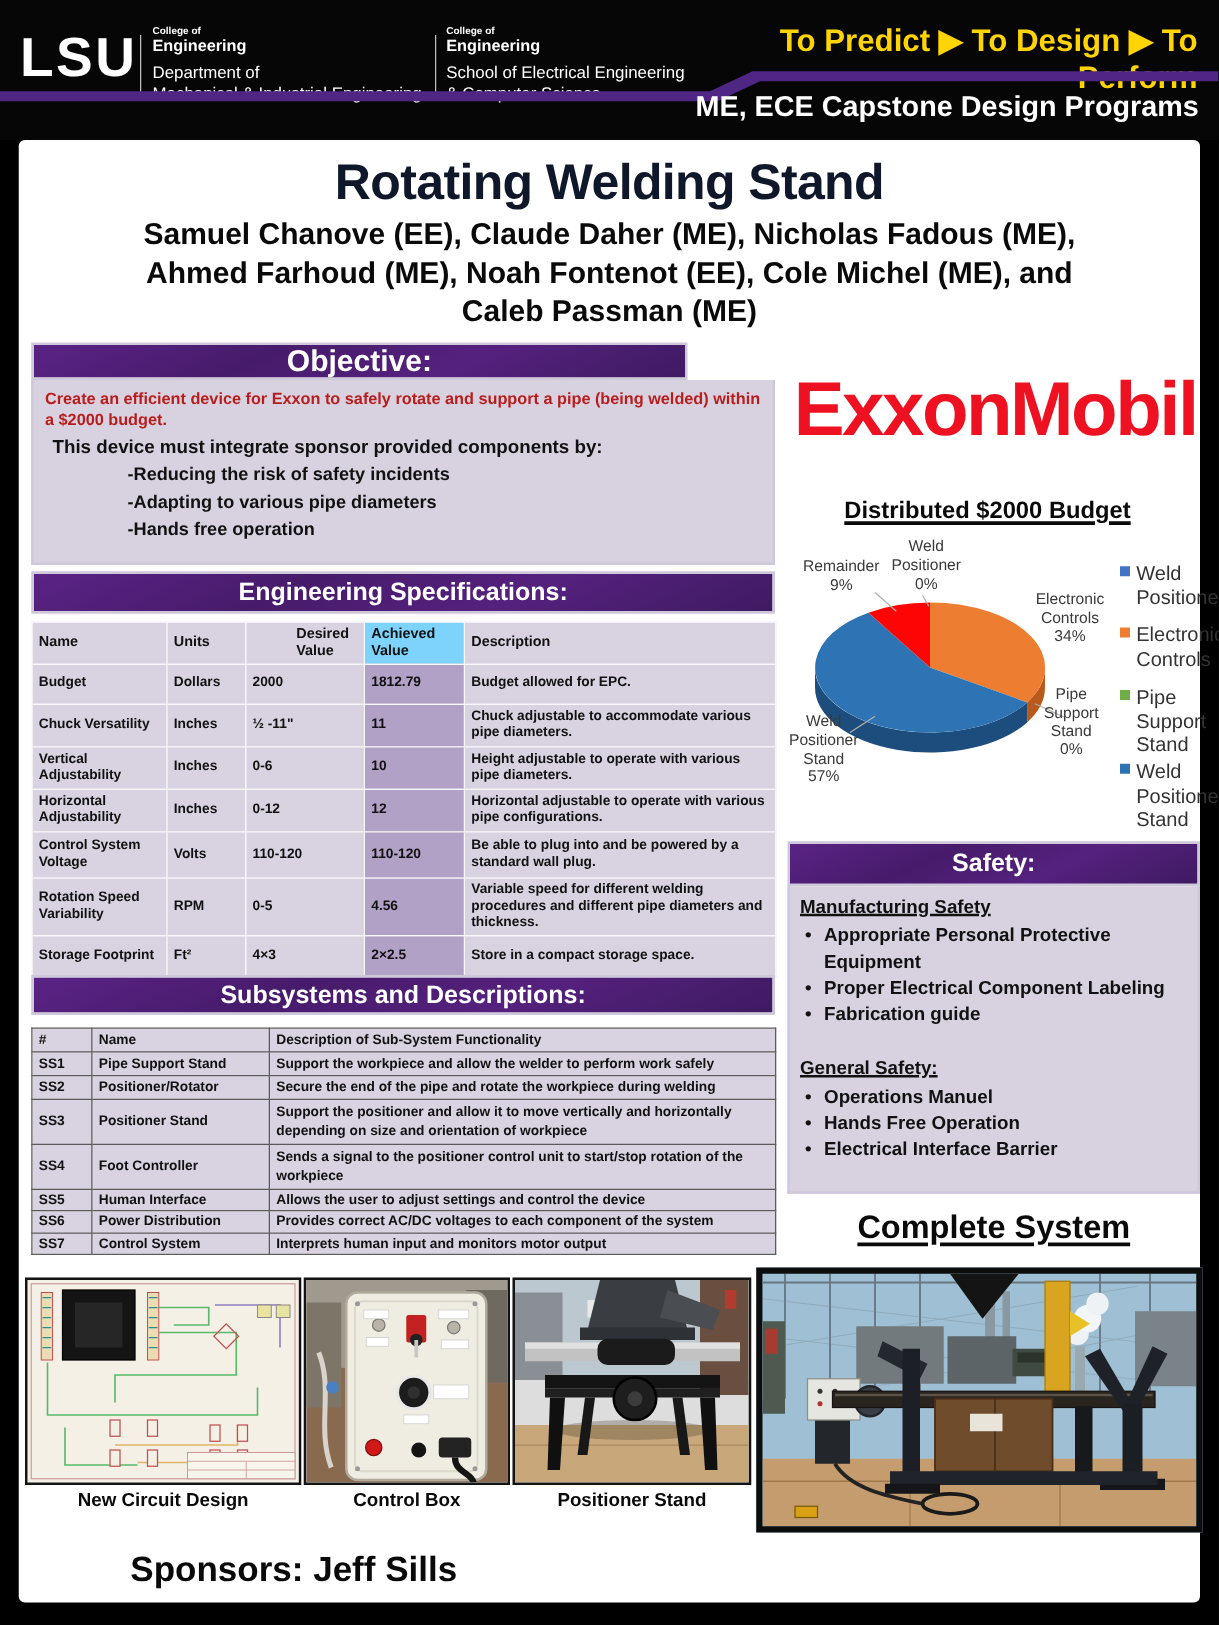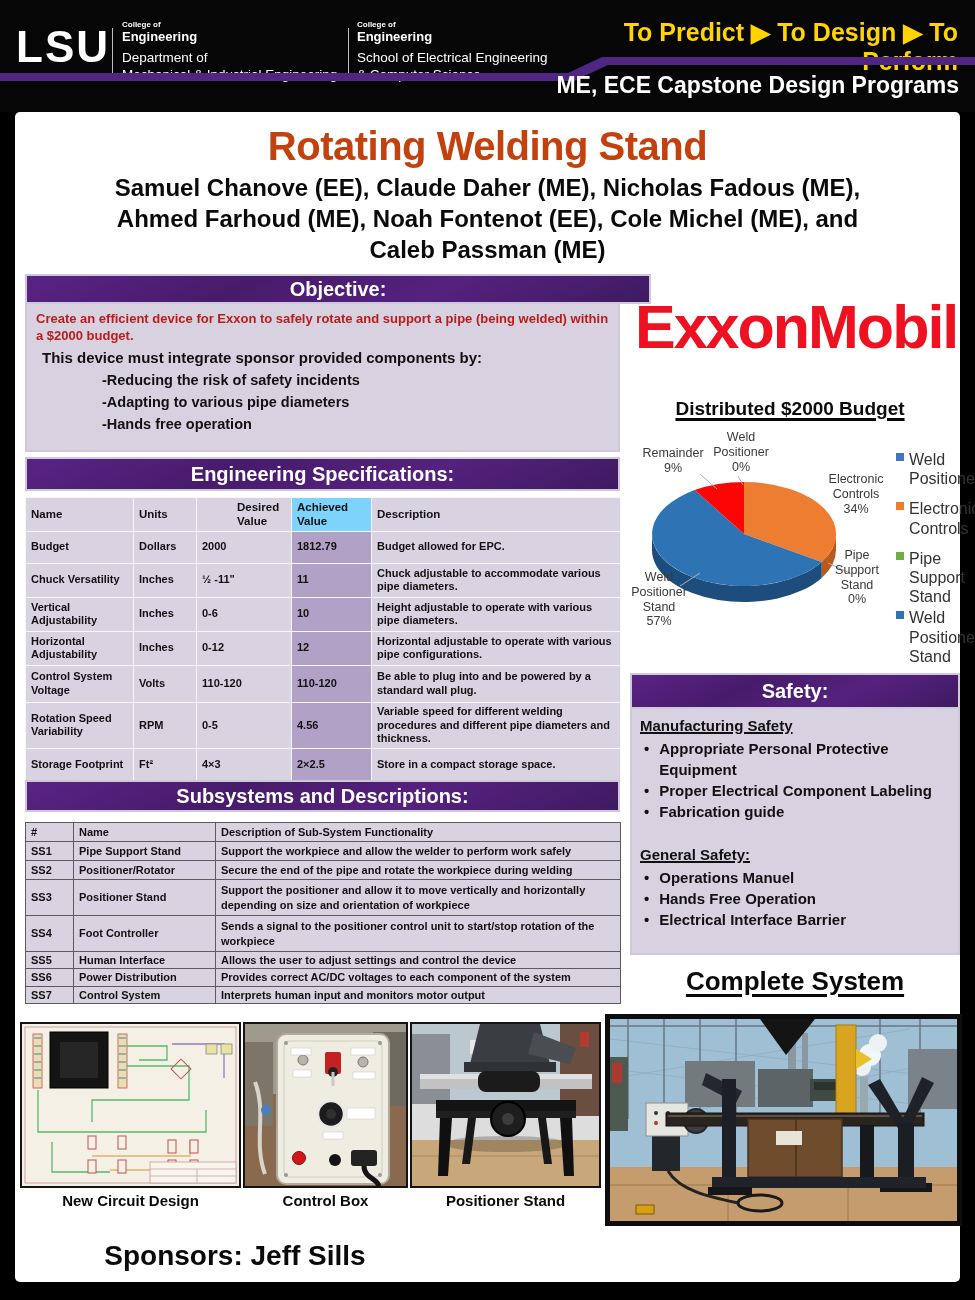--- a/index.html
+++ b/index.html
@@ -17,29 +17,29 @@
   .h-small { font-size:8px; font-weight:700; }
   .h-eng { font-size:13px; font-weight:800; margin-bottom:6px; }
   .h-dept { font-size:13.5px; font-weight:400; line-height:1.25; }
   .motto { position:absolute; top:18px; left:560px; width:398px; text-align:right; color:#ffd400; font-size:25px; font-weight:800; }
   .band-svg { position:absolute; left:0; top:0; }
   .program { position:absolute; top:72px; right:16px; width:420px; text-align:right; color:#fff; font-size:23px; font-weight:800; }
 
   
   #poster { position:absolute; left:15px; top:112px; width:945px; height:1170px; background:#fff; border-radius:5px; }
 
-  .title { position:absolute; left:0; top:12px; width:945px; text-align:center; font-size:40px; font-weight:800; color:#c2410c; letter-spacing:-0.5px; }
+  .title { position:absolute; left:0; top:12px; width:945px; text-align:center; font-size:40px; font-weight:800; color:#0f172a; letter-spacing:-0.5px; }
   .authors { position:absolute; left:0; top:60px; width:945px; text-align:center; font-size:24px; font-weight:800; color:#0a0a0a; line-height:31px; }
 
   .ph { color:#fff; font-weight:800; text-align:center; border:2px solid #cfc8da;
         background:linear-gradient(155deg,#5a2385 0%,#471b6b 35%,#55217e 65%,#3e1a61 100%); }
   .panel { background:#d8d2e0; border:2px solid #cfc8da; border-top:none; }
 
   
-  .obj-h { position:absolute; left:10px; top:162px; width:626px; height:30px; font-size:20px; line-height:27px; }
+  .obj-h { position:absolute; left:10px; top:162px; width:525px; height:30px; font-size:24px; line-height:27px; }
   .obj-b { position:absolute; left:10px; top:192px; width:595px; height:148px; padding:7px 9px; }
   .obj-main { font-size:13px; font-weight:700; line-height:1.28; color:#b91c1c; }
   .obj-sub { font-size:15px; font-weight:800; margin:5px 0 4px 6px; color:#111; }
   .obj-li { font-size:14.5px; font-weight:800; margin-left:66px; line-height:1.5; color:#111; }
 
   
   .spec-h { position:absolute; left:10px; top:345px; width:595px; height:34px; font-size:20px; line-height:31px; }
   .spec-wrap { position:absolute; left:10px; top:385px; width:595px; }
   table.spec { border-collapse:collapse; table-layout:fixed; width:595px; border:1px solid #7c7c7c; }
   table.spec td, table.spec th { border:1.5px solid #f7f6f9; background:#d9d3e1; font-size:11px; font-weight:700; color:#111; text-align:left; padding:2px 5px; vertical-align:middle; line-height:1.25; }

